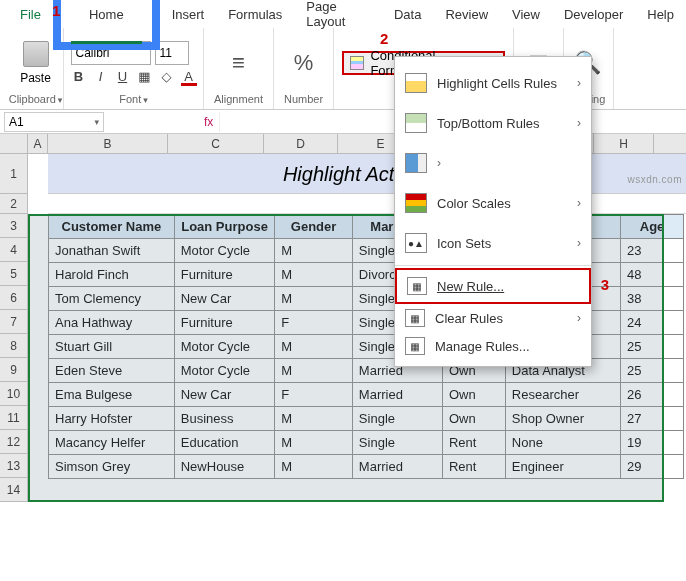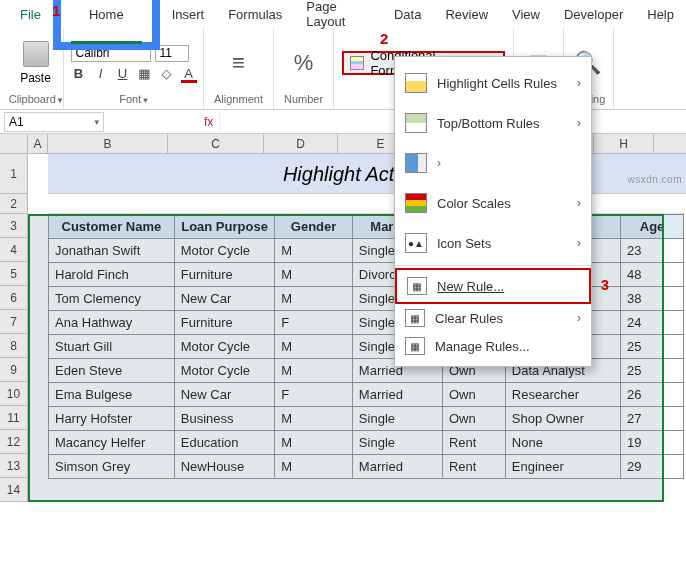--- a/index.html
+++ b/index.html
@@ -19,21 +19,21 @@
 .group { display: flex; flex-direction: column; align-items: center; justify-content: space-between; padding: 4px 8px 2px 8px; border-right: 1px solid #e0e0e0; }
 .group-body { flex: 1; display: flex; flex-direction: column; align-items: center; justify-content: center; }
 .group-label { font-size: 11px; color: #666; padding-bottom: 2px; }
 .group-drop { font-size: 9px; color: #666; margin-left: 2px; }
 
 .clip-icon { width: 26px; height: 26px; background: linear-gradient(#ddd,#bbb); border: 1px solid #999; border-radius: 2px; }
 .paste-txt { font-size: 12px; margin-top: 4px; }
 
 .font-group { width: 140px; }
 .font-row { display: flex; gap: 4px; margin-bottom: 4px; }
-.font-sel { border: 1px solid #aaa; font-size: 12px; height: 17px; padding: 0 4px; background: #fff; }
+.font-sel { border: 1px solid #aaa; font-size: 12px; height: 24px; padding: 0 4px; background: #fff; }
 .fname { width: 80px; } .fsize { width: 34px; }
 .font-btns { display: flex; gap: 6px; font-size: 13px; align-items: center; }
 .fbtn { width: 16px; text-align: center; color: #444; }
 .bold { font-weight: bold; } .ital { font-style: italic; } .under { text-decoration: underline; }
 .color-a { position: relative; }
 .color-a .bar { position: absolute; bottom: -2px; left: 0; right: 0; height: 3px; background: #c00; }
 
 .big-icon { font-size: 22px; color: #555; }
 .align-group { width: 70px; } .number-group { width: 60px; }
 .styles-group { width: 180px; }

